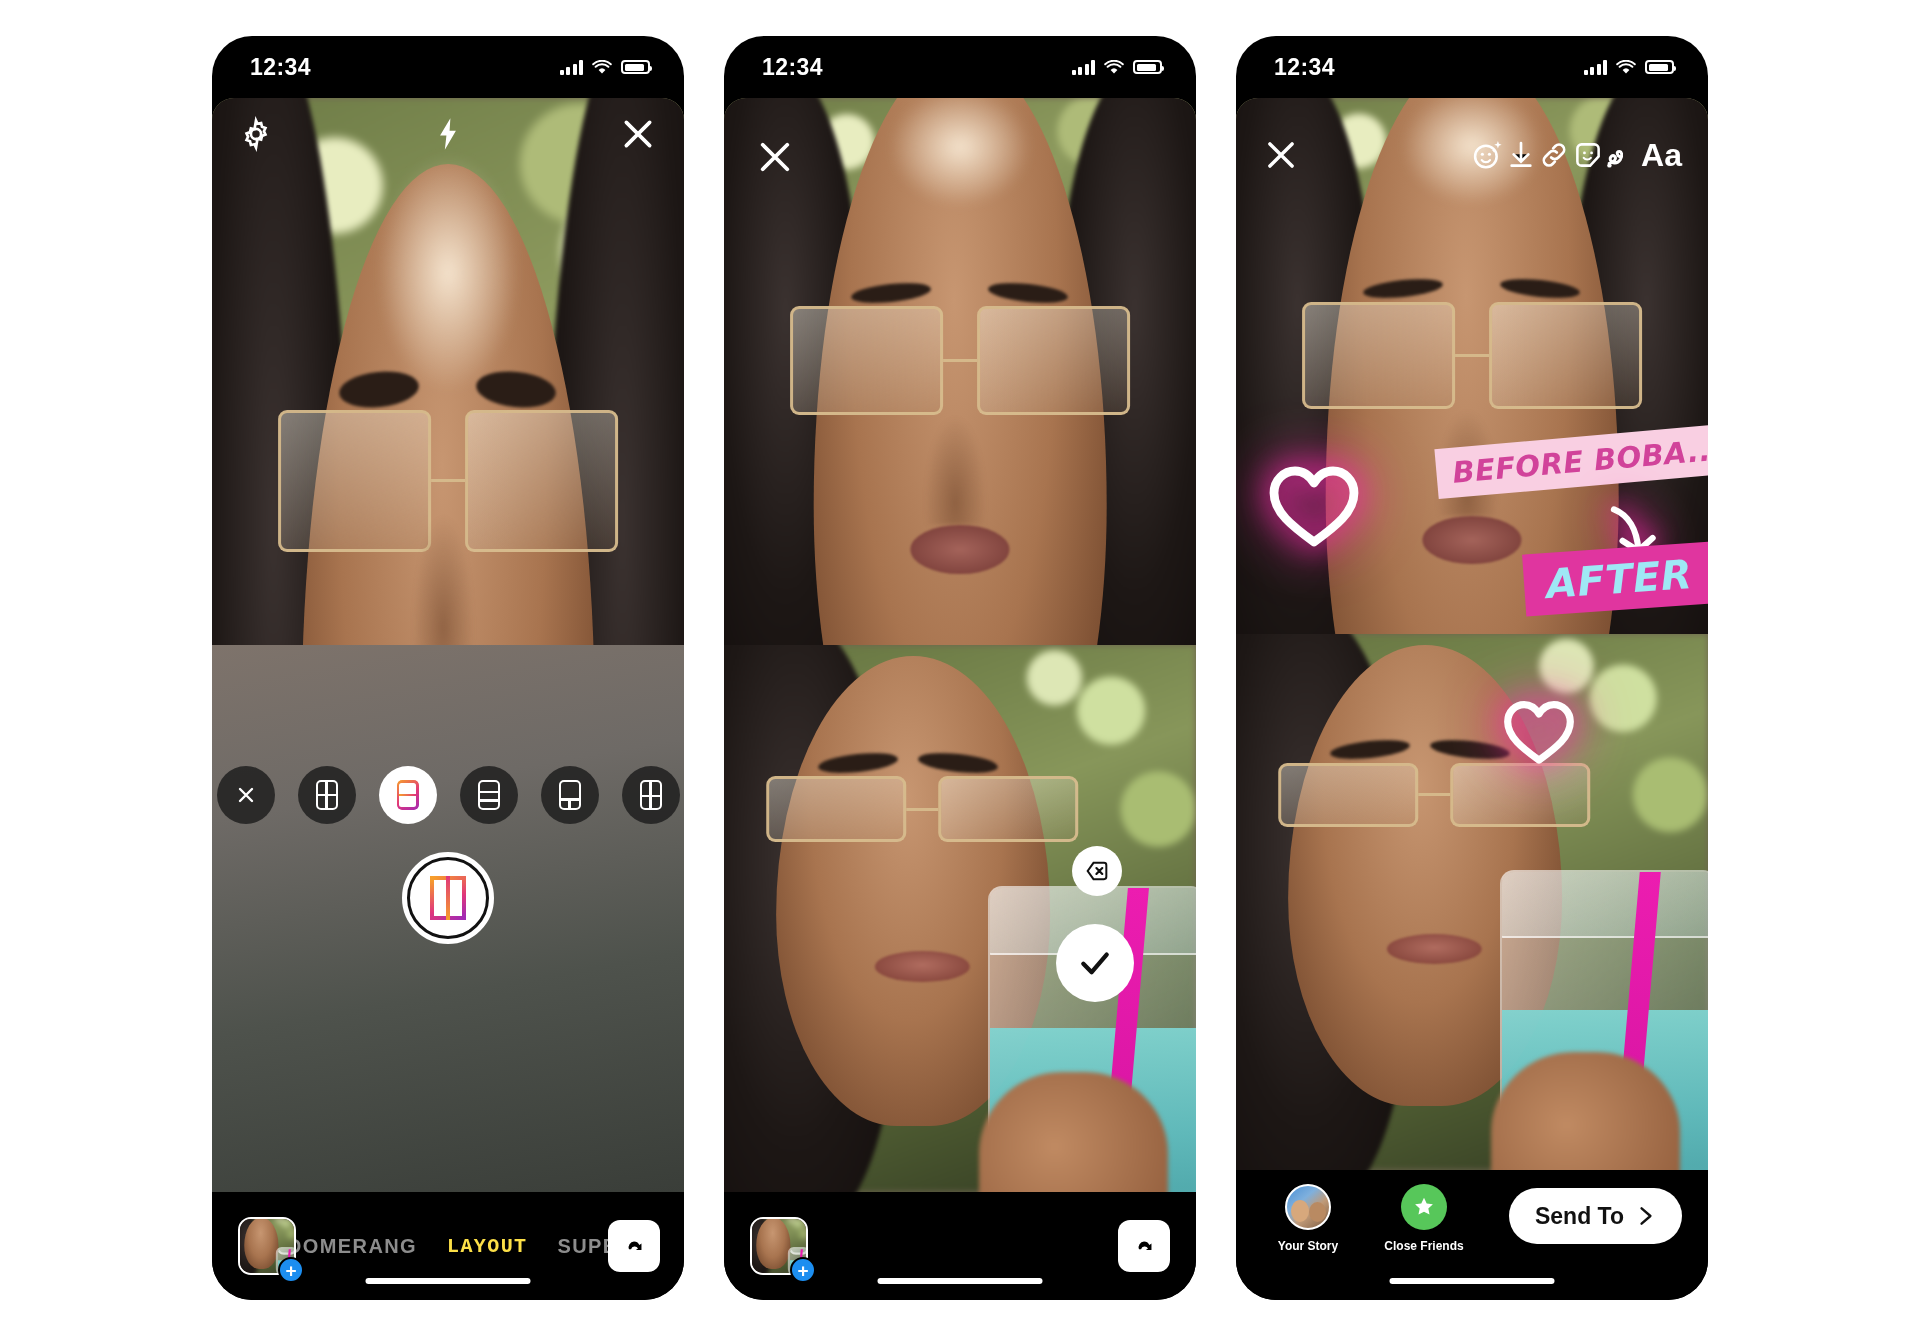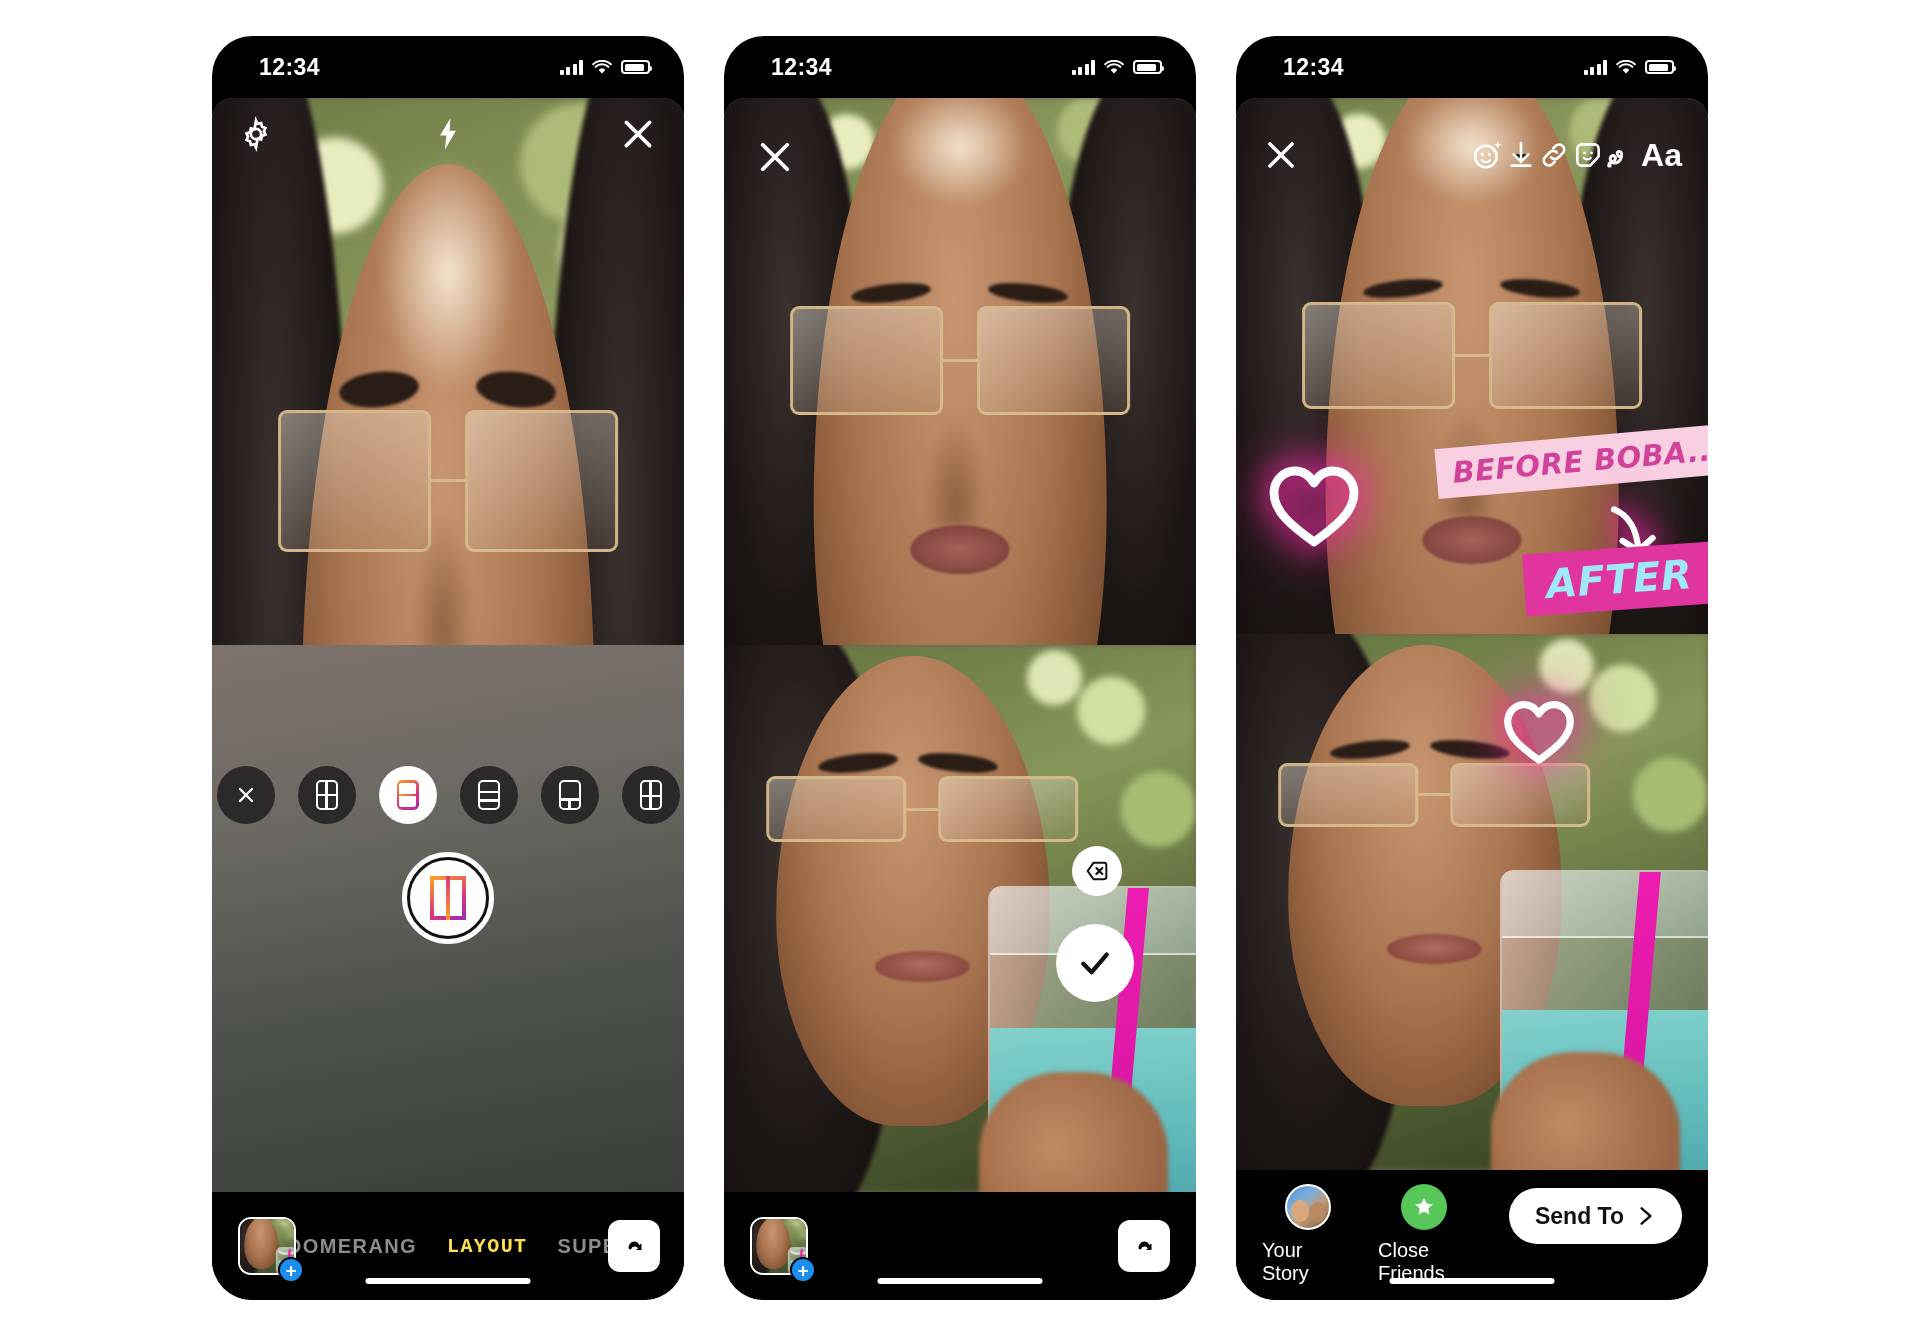--- a/index.html
+++ b/index.html
@@ -22,21 +22,21 @@
   .phone {
     position: relative;
     width: 472px;
     height: 1264px;
     background: #000;
     border-radius: 40px;
     overflow: hidden;
     flex: 0 0 auto;
   }
   .statusbar {
-    position: absolute; top: 0; left: 13px; right: 0;
+    position: absolute; top: 0; left: 4px; right: 0;
     height: 62px;
     display: flex; align-items: center; justify-content: space-between;
     padding: 0 34px;
     z-index: 40;
     color: #fff;
   }
   .statusbar .clock {
     font-size: 23px; font-weight: bold; letter-spacing: .4px;
   }
   .statusicons { display: flex; align-items: center; gap: 9px; }
@@ -364,21 +364,21 @@
     font-size:40px; padding:8px 22px;
   }
   .arrowneon { filter: drop-shadow(0 0 12px #ff2bb0) drop-shadow(0 0 22px #ff2bb0); }
 
   .p3bottom {
     position:absolute; left:0; right:0; bottom:0; height:130px; z-index:35;
     background:#000; display:flex; align-items:flex-start; padding:14px 26px 0;
     gap:24px;
   }
   .dest { display:flex; flex-direction:column; align-items:center; gap:9px; width:92px; }
-  .destlabel { color:#fff; font-size:20px; font-weight:400; }
+  .destlabel { color:#fff; font-size:12px; font-weight:700; }
   .avatar {
     width:46px;height:46px;border-radius:50%; border:2px solid #fff;
     background: linear-gradient(140deg,#4a8fd4 0%, #7fb0dd 35%, #c09a78 60%, #7a5a40 100%);
     position:relative; overflow:hidden;
   }
   .avatar::before{
     content:""; position:absolute; left:4px; top:14px; width:18px;height:22px;
     border-radius:50%; background:#d7a87c;
   }
   .avatar::after{

